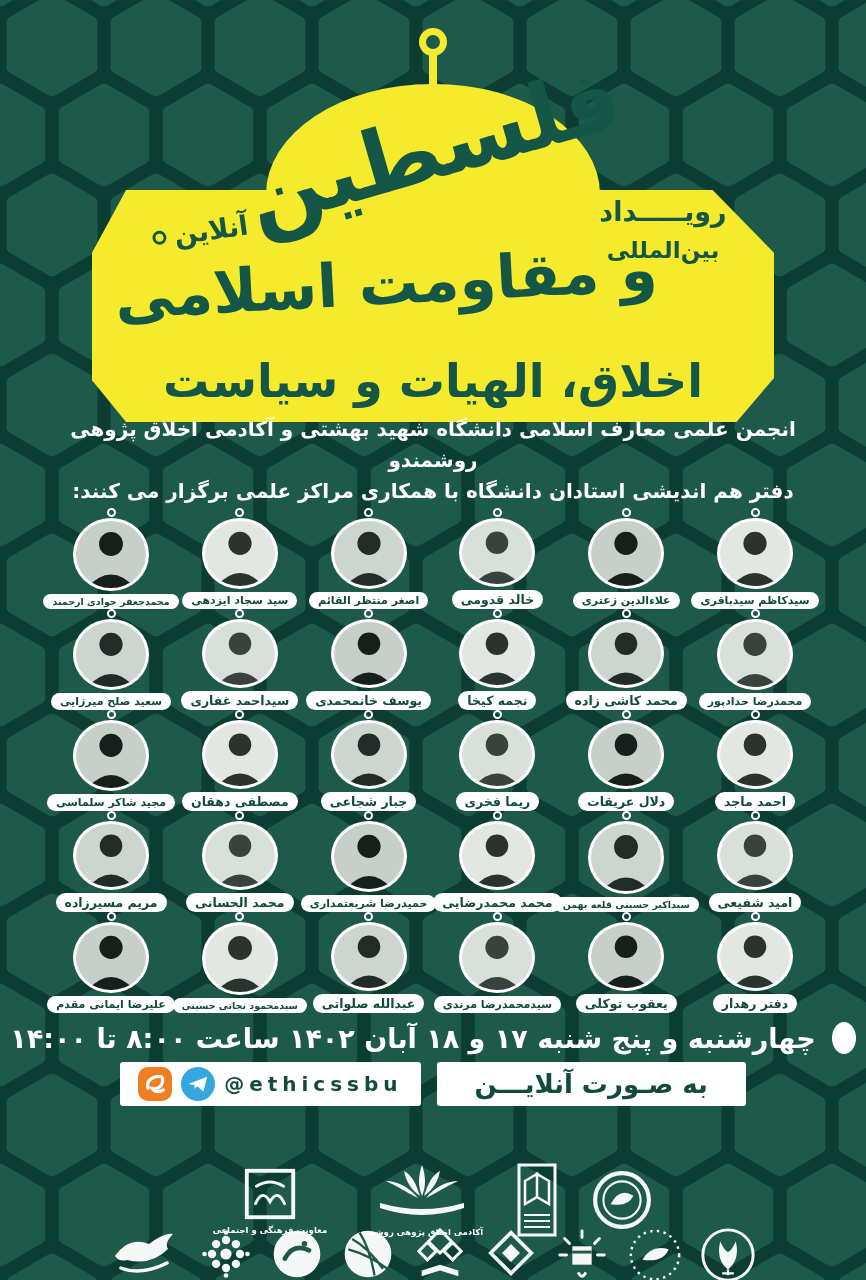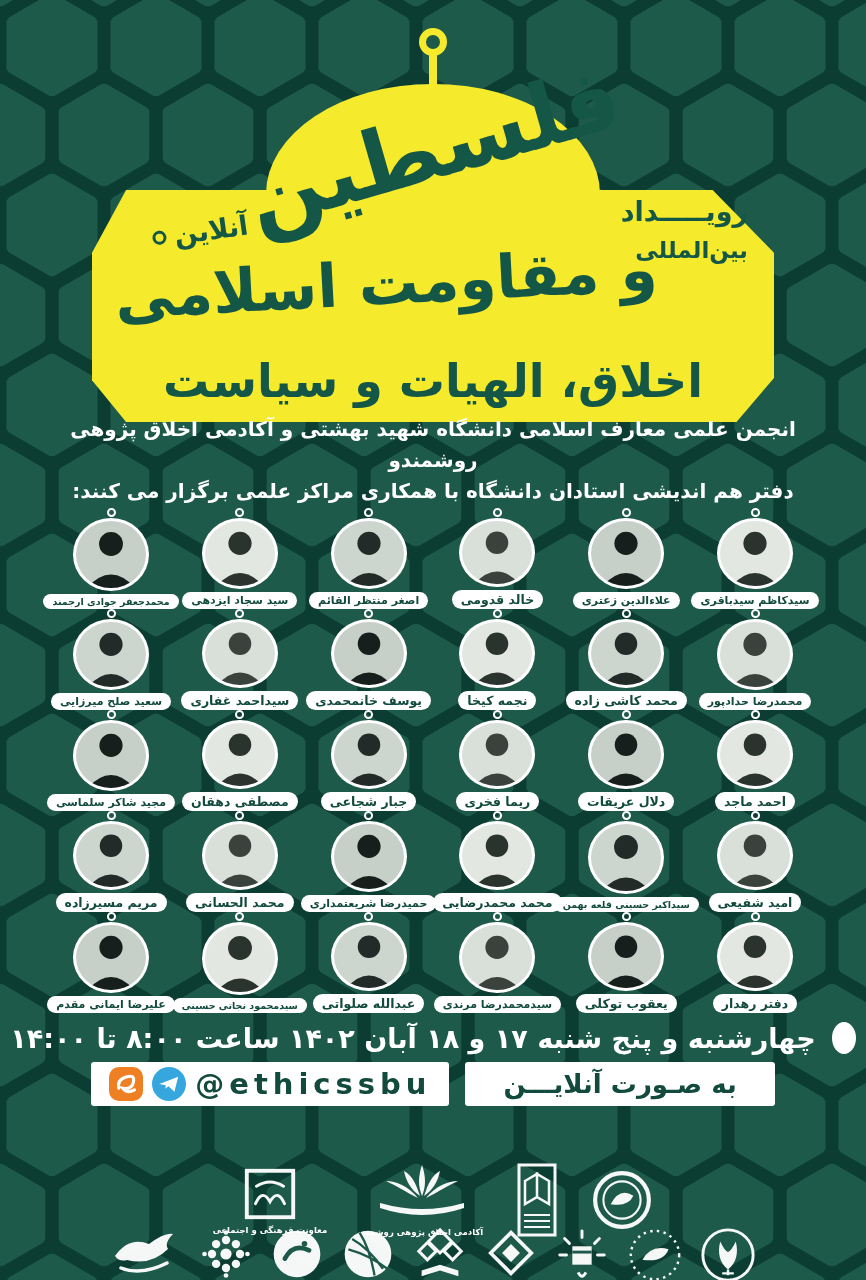--- a/index.html
+++ b/index.html
@@ -16,21 +16,21 @@
   
   .finial-ring{left:419px;top:28px;width:14px;height:14px;border:7px solid var(--yellow);border-radius:50%;}
   .finial-stem{left:429px;top:53px;width:8px;height:34px;background:var(--yellow);border-radius:3px;}
   .dome{left:266px;top:84px;width:334px;height:110px;background:var(--yellow);
         border-radius:50% 50% 0 0 / 100% 100% 0 0;}
   .plaque{left:92px;top:190px;width:682px;height:232px;background:var(--yellow);
         clip-path:polygon(5% 0,91% 0,100% 27%,100% 81%,94.5% 100%,5% 100%,0 82%,0 27%);}
 
   .t-palestine{left:218px;top:96px;width:430px;text-align:center;font-size:88px;font-weight:bold;
         color:var(--gtext);transform:rotate(-16deg);letter-spacing:-3px;direction:rtl;}
-  .t-event{left:578px;top:197px;width:170px;text-align:right;color:var(--gtext);font-weight:bold;direction:rtl;}
+  .t-event{left:578px;top:197px;width:170px;text-align:center;color:var(--gtext);font-weight:bold;direction:rtl;}
   .t-event .l1{font-size:27px;line-height:1.1;}
   .t-event .l2{font-size:23px;margin-top:10px;}
   .t-online{left:152px;top:216px;transform:rotate(-8deg);color:var(--gtext);font-weight:bold;
         font-size:27px;display:flex;align-items:center;gap:8px;direction:rtl;}
   .t-online .dot{width:8px;height:8px;border:3px solid var(--gtext);border-radius:50%;}
   .t-resistance{left:86px;top:248px;width:600px;text-align:center;font-size:60px;font-weight:bold;
         color:var(--gtext);transform:rotate(-3deg);direction:rtl;letter-spacing:-1px;}
   .t-subjects{left:96px;top:354px;width:674px;text-align:center;font-size:46px;font-weight:bold;
         color:var(--gtext);direction:rtl;letter-spacing:-1px;}
 
@@ -55,21 +55,21 @@
   .sp-name.xs{font-size:9.5px;}
 
   
   .schedule{left:0;top:1022px;width:100%;display:flex;direction:rtl;justify-content:center;
         align-items:center;gap:16px;color:#fff;font-weight:bold;font-size:27px;}
   .sched-dot{width:24px;height:32px;background:#fff;border-radius:50%;flex:0 0 auto;}
   .fmt{left:0;top:1062px;width:100%;display:flex;direction:rtl;justify-content:center;gap:16px;}
   .fmt-box{background:#fff;border-radius:3px;display:flex;align-items:center;height:44px;box-sizing:border-box;}
   .fmt-online{padding:0 38px;color:var(--pill);font-weight:bold;font-size:26px;}
   .fmt-social{padding:0 18px;direction:ltr;gap:9px;}
-  .fmt-social .handle{color:var(--pill);font-weight:bold;font-size:29px;letter-spacing:5px;}
+  .fmt-social .handle{color:var(--pill);font-weight:bold;font-size:20px;letter-spacing:5px;}
   .ic{width:34px;height:34px;display:block;}
   .ic svg{width:100%;height:100%;display:block;}
 
   
   .logos1{left:0;top:1163px;width:100%;display:flex;justify-content:center;align-items:center;gap:34px;}
   .logos2{left:0;top:1226px;width:100%;display:flex;justify-content:center;align-items:flex-start;gap:15px;}
   .logo{display:flex;flex-direction:column;align-items:center;gap:2px;}
   .logo-cap{color:#fff;font-size:8.5px;direction:rtl;white-space:nowrap;font-weight:bold;}
   .logo-ic svg{display:block;opacity:.96;}
 </style>

